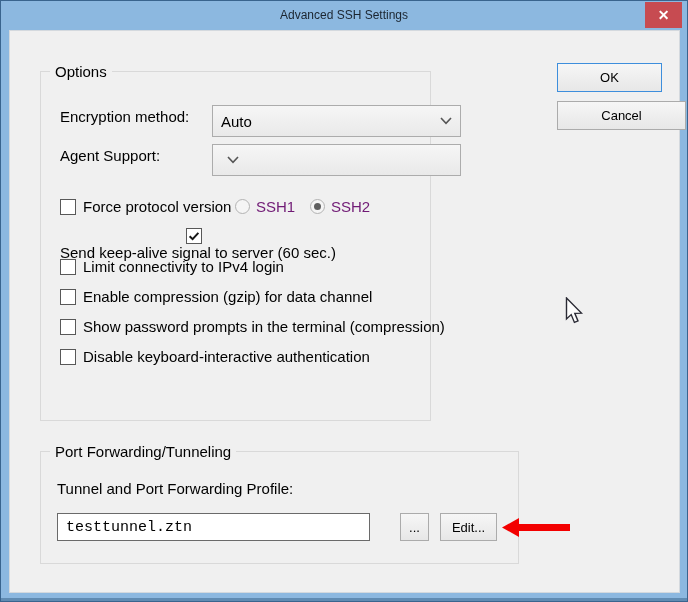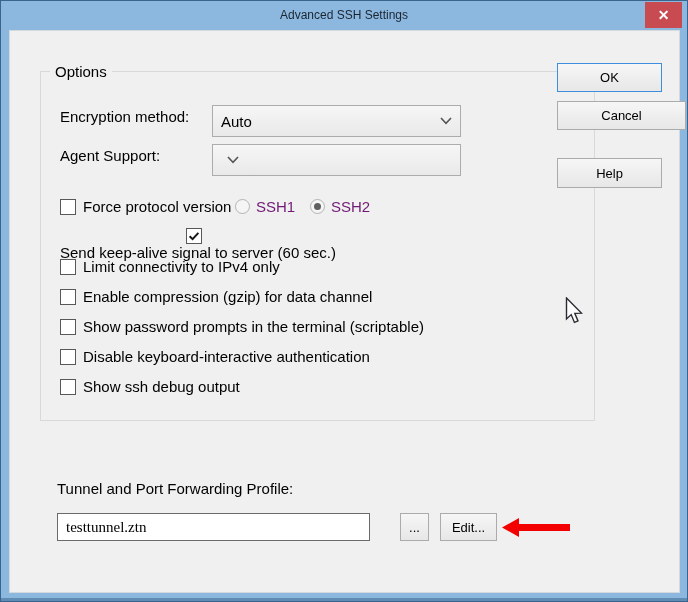--- a/index.html
+++ b/index.html
@@ -50,39 +50,39 @@
   }
   .radio .dot { width:7px; height:7px; border-radius:50%; background:#5f5f5f; }
   .btn {
     position:absolute; background:linear-gradient(#f6f6f6,#e7e7e7);
     border:1px solid #ababab; font-family:inherit; font-size:13px; color:#000;
     display:flex; align-items:center; justify-content:center; cursor:default;
   }
   .btn.default { border:1px solid #3d8edc; }
   .text-input {
     position:absolute; border:1px solid #6a6a6a; background:#fff;
-    font-family:Liberation Serif, serif; font-size:15px; color:#000; padding:0 8px;
+    font-family:Liberation Mono, monospace; font-size:15px; color:#000; padding:0 8px;
   }
   .arrow-svg, .cursor-svg { position:absolute; }
 </style>
 </head>
 <body>
 
 <div class="window">
 
   <div class="titlebar">
     <span>Advanced SSH Settings</span>
   </div>
   <div class="close-btn">
     <span>✕</span>
   </div>
 
   <div class="content">
 
-    <div class="groupbox" style="left:30px; top:40px; width:555px; height:350px;">
+    <div class="groupbox" style="left:30px; top:40px; width:391px; height:350px;">
       <span class="legend">Options</span>
     </div>
 
     <div class="field-label" style="left:50px; top:74px;">Encryption method:</div>
     <div class="dropdown" style="left:202px; top:74px;">
       <span class="dd-value">Auto</span>
       <svg class="dd-arrow" viewBox="0 0 12 8">
         <path d="M1 1 L6 6.3 L11 1" stroke="#555" stroke-width="1.6" fill="none"></path>
       </svg>
     </div>
@@ -114,58 +114,56 @@
       <span class="checkbox">
         <svg width="14" height="14" viewBox="0 0 16 16">
           <path d="M3 8.2 L6.4 11.6 L13 4.4" stroke="#161616" stroke-width="2.3" fill="none"></path>
         </svg>
       </span>
       <span>Send keep-alive signal to server (60 sec.)</span>
     </div>
 
     <div class="chk-row" style="top:227px;">
       <span class="checkbox"></span>
-      <span>Limit connectivity to IPv4 only</span>
+      <span>Limit connectivity to IPv4 login</span>
     </div>
 
     <div class="chk-row" style="top:257px;">
       <span class="checkbox"></span>
       <span>Enable compression (gzip) for data channel</span>
     </div>
 
     <div class="chk-row" style="top:287px;">
       <span class="checkbox"></span>
-      <span>Show password prompts in the terminal (scriptable)</span>
+      <span>Show password prompts in the terminal (compression)</span>
     </div>
 
     <div class="chk-row" style="top:317px;">
       <span class="checkbox"></span>
       <span>Disable keyboard-interactive authentication</span>
     </div>
 
-    <div class="chk-row" style="top:347px;">
-      <span class="checkbox"></span>
-      <span>Show ssh debug output</span>
+
+    <div class="groupbox" style="left:30px; top:420px; width:479px; height:113px;">
+      <span class="legend">Port Forwarding/Tunneling</span>
     </div>
-
 
     <div class="field-label" style="left:47px; top:448px; height:20px; line-height:20px;">Tunnel and Port Forwarding Profile:</div>
 
     <input class="text-input" style="left: 47px; top: 482px; width: 313px; height: 28px;" value="testtunnel.ztn">
 
     <button class="btn" style="left:390px; top:482px; width:29px; height:28px;">...</button>
 
     <button class="btn" style="left:430px; top:482px; width:57px; height:28px;">Edit...</button>
 
     <svg class="arrow-svg" style="left:492px; top:486px;" width="68" height="21" viewBox="0 0 68 21">
       <path d="M0 10.5 L17 1 L17 7 L68 7 L68 14 L17 14 L17 20 Z" fill="#f30000"></path>
     </svg>
 
     <button class="btn default" style="left:547px; top:32px; width:105px; height:29px;">OK</button>
     <button class="btn" style="left:547px; top:70px; width:129px; height:29px;">Cancel</button>
-    <button class="btn" style="left:547px; top:127px; width:105px; height:30px;">Help</button>
 
     <svg class="cursor-svg" style="left:555px; top:266px;" width="22" height="30" viewBox="0 0 22 30">
       <path d="M1.5 1 L1.5 22 L6.2 17.6 L9.4 25.4 L13 23.9 L9.8 16.3 L16.4 16.1 Z" fill="#fdfdfd" stroke="#2a2a34" stroke-width="1.4"></path>
     </svg>
 
   </div>
 </div>
 
 </body></html>

